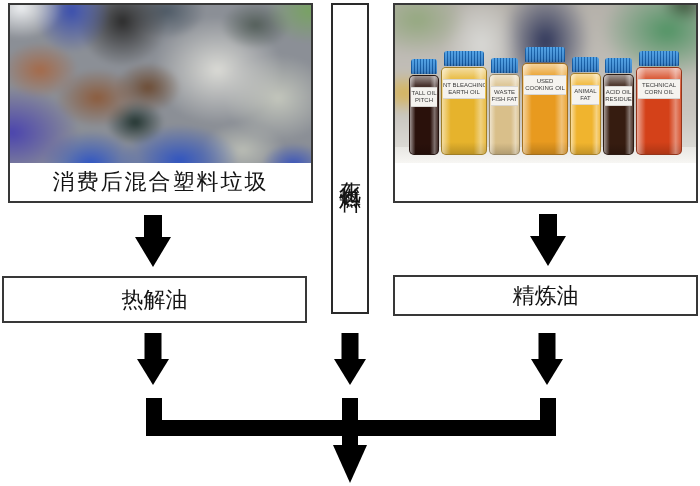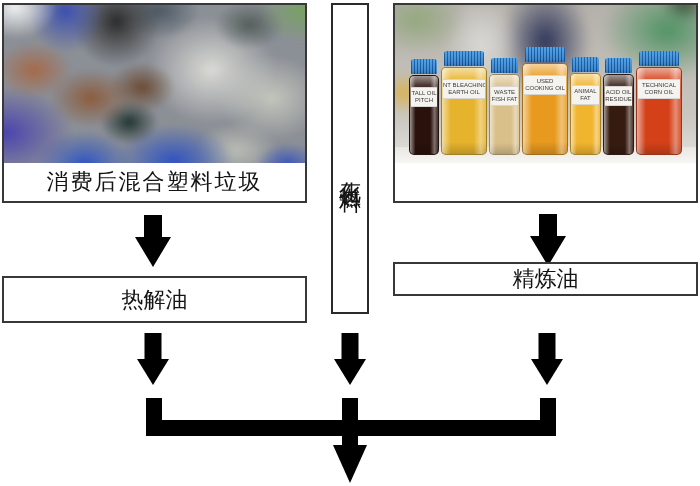--- a/index.html
+++ b/index.html
@@ -2,34 +2,34 @@
 <html><head>
 <meta charset="utf-8">
 <style>
   html,body{margin:0;padding:0;background:#ffffff;}
   .stage{
     position:relative;width:700px;height:486px;background:#ffffff;overflow:hidden;
     font-family:"Liberation Sans","DejaVu Sans",sans-serif;color:#1a1a1a;
   }
   
   .panel{position:absolute;border:2px solid #383838;background:#ffffff;box-sizing:border-box;}
-  #panel-plastic{left:2px;top:3px;width:305px;height:200px;}
+  #panel-plastic{left:8px;top:3px;width:305px;height:200px;}
   #panel-bio{left:393px;top:3px;width:305px;height:200px;}
   .photo{position:absolute;left:0;top:0;right:0;height:158px;overflow:hidden;background:#9a9a9a;}
   .panel-caption{
     position:absolute;left:0;right:0;bottom:0;height:38px;background:#ffffff;
     display:flex;align-items:center;justify-content:center;
     font-size:22px;letter-spacing:2px;color:#141414;
   }
   .flow-box{
     position:absolute;border:2px solid #383838;background:#ffffff;box-sizing:border-box;
     display:flex;align-items:center;justify-content:center;font-size:22px;color:#141414;
   }
   #box-pyrolysis{left:2px;top:276px;width:305px;height:47px;}
-  #box-refined{left:393px;top:262px;width:305px;height:34px;}
+  #box-refined{left:393px;top:275px;width:305px;height:41px;}
   #fossil-box{
     position:absolute;left:331px;top:3px;width:38px;height:311px;
     border:2px solid #2a2a2a;background:#ffffff;box-sizing:border-box;
     display:flex;align-items:center;justify-content:center;
   }
   #fossil-box .vtext{
     writing-mode:vertical-rl;text-orientation:upright;
     font-size:22px;letter-spacing:3px;color:#141414;padding-top:22px;
   }
   

